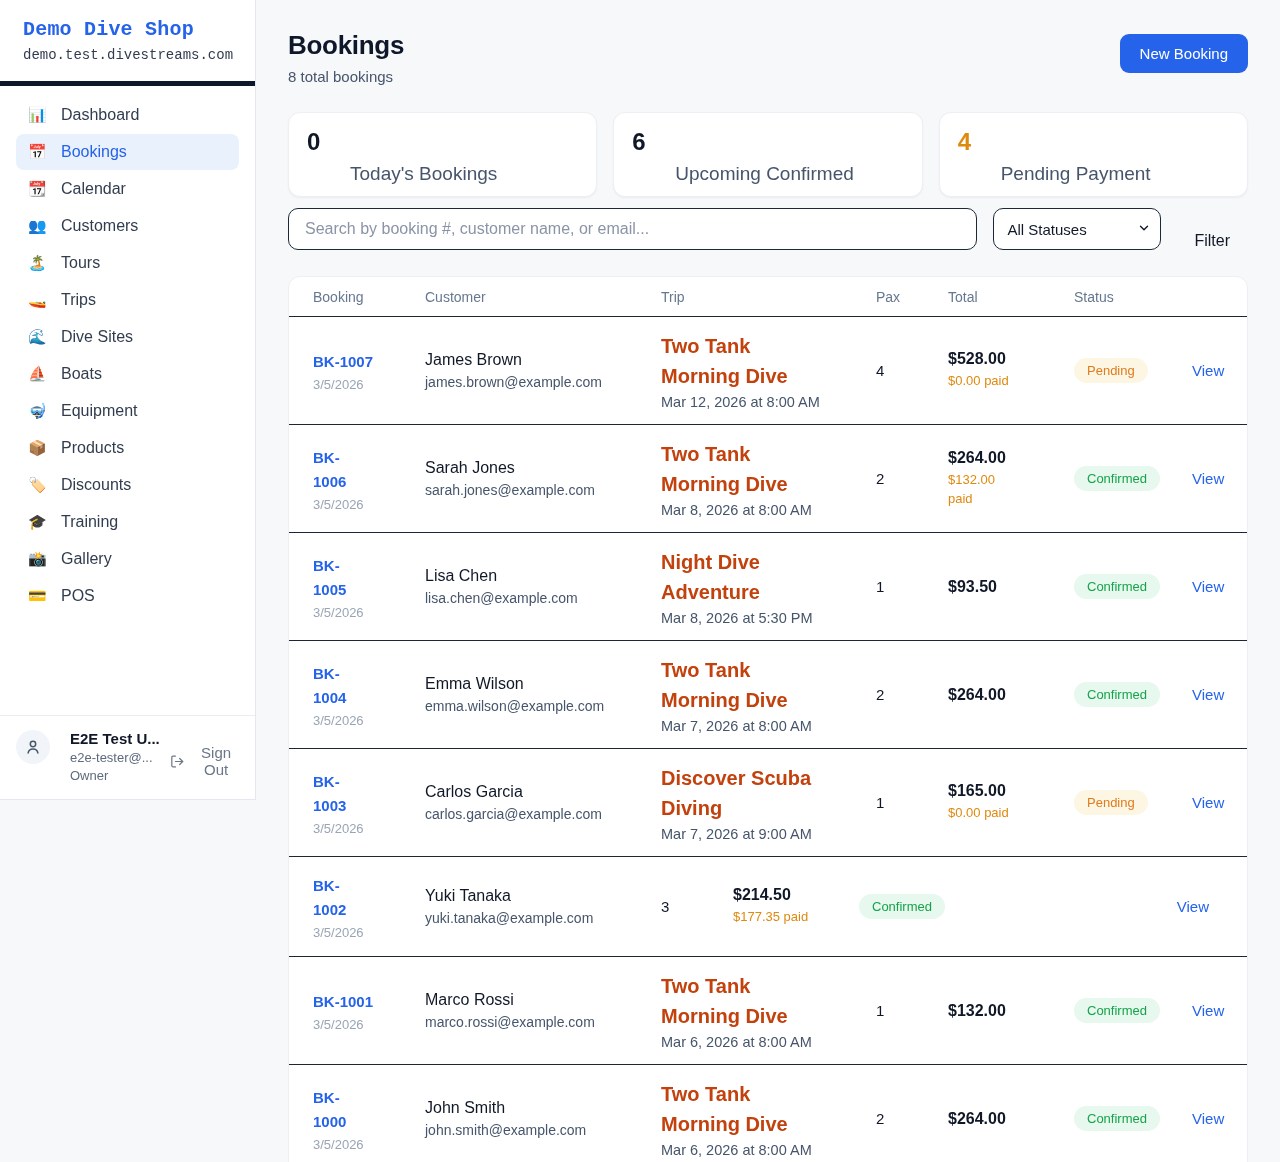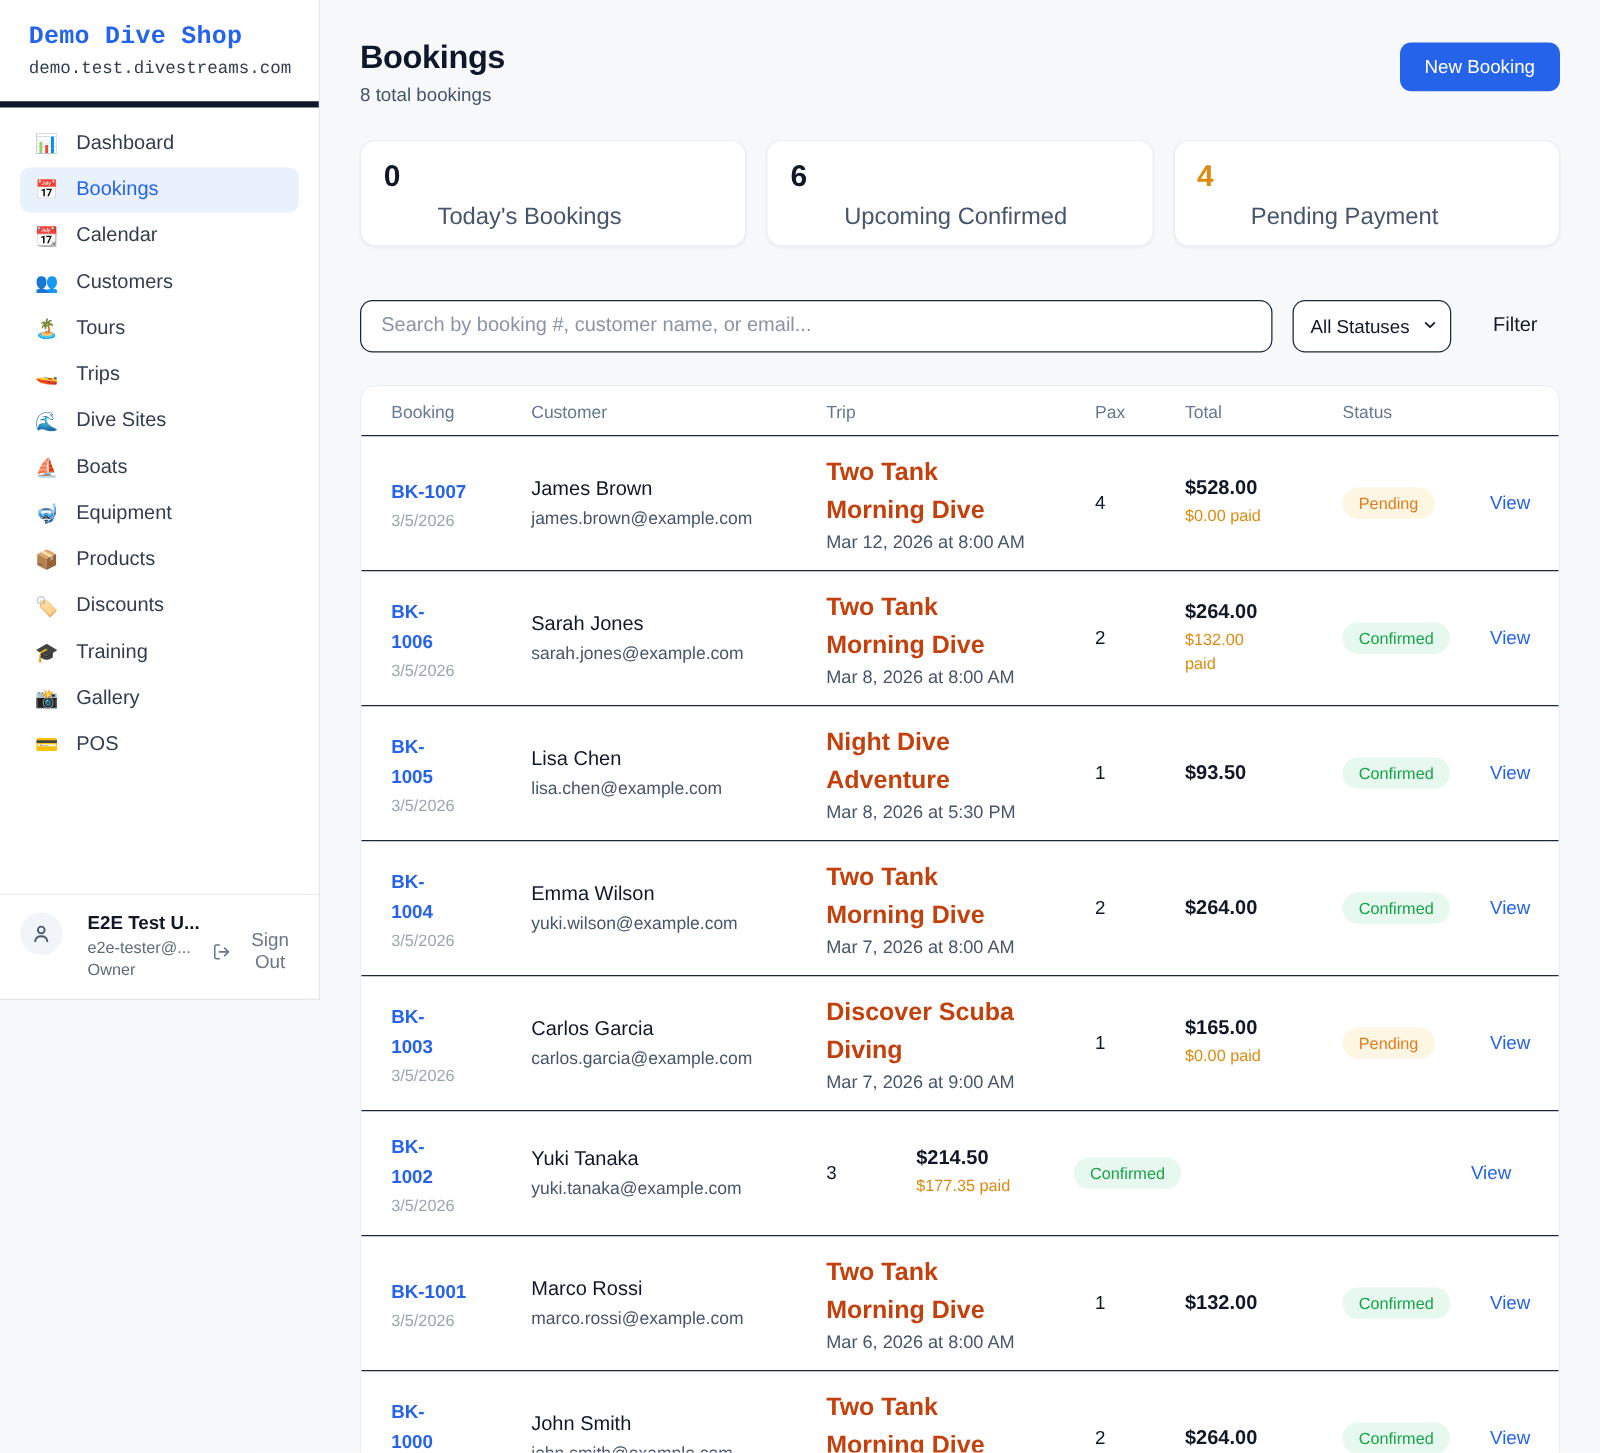--- a/index.html
+++ b/index.html
@@ -76,31 +76,31 @@
 
   .stats{ display:flex; gap:16px; margin-top:27px; }
   .stat-card{
     flex:1; background:#fff; border:1px solid #eceff3; border-radius:12px;
     padding:15px 18px; box-shadow:0 1px 2px rgba(16,24,40,.05);
     height:85px;
   }
   .stat-value{ font-size:24px; font-weight:700; color:var(--heading); }
   .stat-label{ margin-top:7px; font-size:19px; color:#46556b;margin-left:43px; }
 
-  .filter-row{ display:flex; align-items:center; margin-top:43px; }
+  .filter-row{ display:flex; align-items:flex-end; margin-top:11px; }
   .search-input{
     flex:1; height:42px; background:#fff;
     border:1.5px solid #1c2838; border-radius:10px;
     padding:0 16px; font-family:inherit; font-size:16px; color:#0f172a;
   }
   .search-input::placeholder{ color:#8b93a7; }
   .select-wrap{ position:relative; margin-left:16px; }
   .status-select{
     appearance:none; -webkit-appearance:none;
-    height:42px; width:127px; background:#fff;
+    height:42px; width:168px; background:#fff;
     border:1.5px solid #1c2838; border-radius:10px;
     padding:0 30px 0 13px; font-family:inherit; font-size:15px; color:#101828;
     cursor:pointer;
   }
   .select-chevron{ position:absolute; right:10px; top:13px; pointer-events:none; }
   .filter-btn{
     background:none; border:none; cursor:pointer; font-family:inherit;
     font-size:16px; font-weight:500; color:#101828; margin:0 18px 0 33px;
   }
 
@@ -386,21 +386,21 @@
   </div>
 
   <div class="trow">
     <div class="col-booking">
       <a href="#" class="bk-id">BK-
 1004</a>
       <div class="bk-date">3/5/2026</div>
     </div>
     <div class="col-customer">
       <div class="cust-name">Emma Wilson</div>
-      <div class="cust-email">yuki.wilson@example.com</div>
+      <div class="cust-email">emma.wilson@example.com</div>
     </div>
     <div class="col-trip">
       <div class="trip-title">Two Tank Morning Dive</div>
       <div class="trip-date">Mar 7, 2026 at 8:00 AM</div>
     </div>
     <div class="col-pax">
       <span class="pax-val">2</span>
     </div>
     <div class="col-total">
       <div class="total-amt">$264.00</div>

